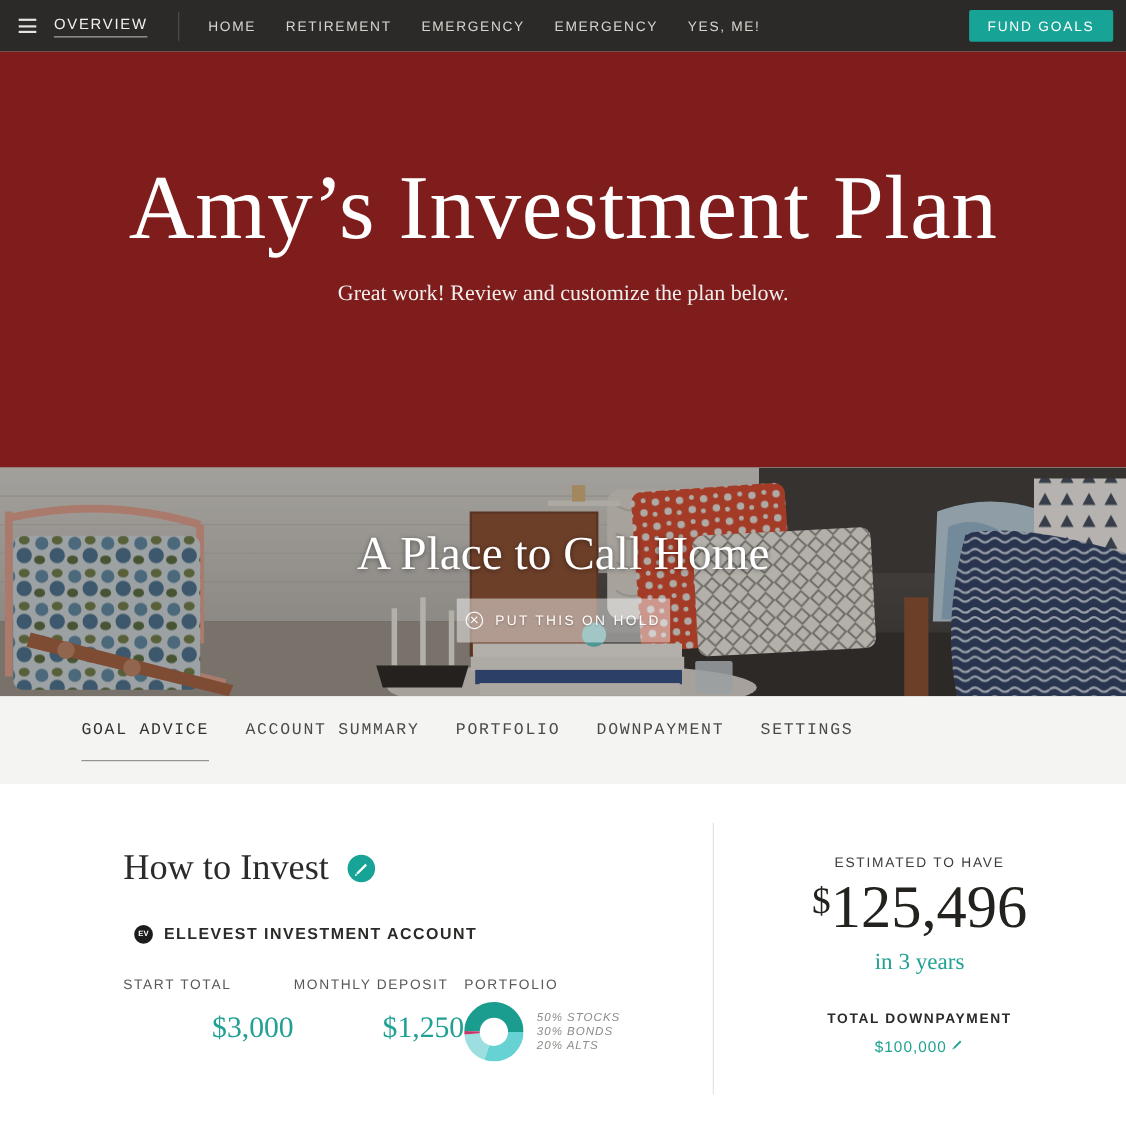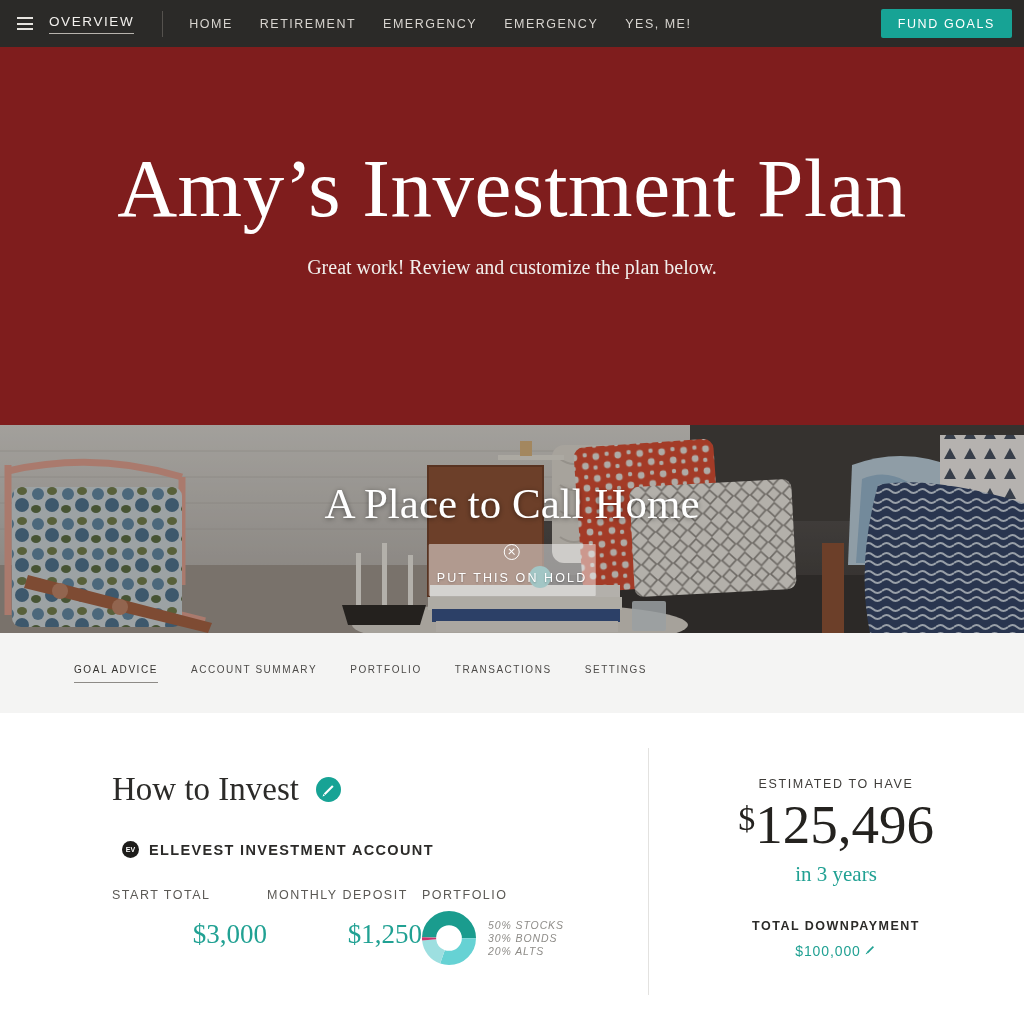--- a/index.html
+++ b/index.html
@@ -121,28 +121,27 @@
     font-size: 43px;
     color: #ffffff;
     font-weight: 400;
     text-shadow: 0 1px 5px rgba(0,0,0,0.45);
     white-space: nowrap;
   }
   .hold-btn {
     position: absolute;
     top: 119px; left: 50%;
     transform: translateX(-50%);
-    height: 52px;
+    height: 40px;
     padding: 0 8px;
     background: rgba(245,245,245,0.50);
     border: none;
     display: flex; align-items: center; gap: 11px;
     cursor: pointer;
     border-radius: 1px;
-    flex-direction: column;
   }
   .hold-btn .x-icon {
     width: 16px; height: 16px;
     border: 1.3px solid #ffffff;
     border-radius: 50%;
     position: relative;
     flex: none;
   }
   .hold-btn .x-icon::before,
   .hold-btn .x-icon::after {
@@ -167,27 +166,28 @@
     position: absolute;
     top: 633px; left: 0;
     width: 1024px; height: 80px;
     background: #f4f4f3;
     display: flex;
     align-items: center;
     padding-left: 74px;
     gap: 33px;
   }
   .tab {
-    font-size: 10px;
+    font-size: 15px;
     letter-spacing: 1.55px;
     color: #4d4b49;
-    padding-bottom: 7px;
+    padding-bottom: 19px;
     cursor: pointer;
     white-space: nowrap;
     border-bottom: 1.5px solid transparent;
+    font-family: Liberation Mono, monospace;
   }
   .tab.active { border-bottom-color: #8d8a86; color: #34322f; }
 
   
   .content {
     position: absolute;
     top: 713px; left: 0;
     width: 1024px; height: 316px;
     background: #ffffff;
   }
@@ -475,21 +475,21 @@
   <button class="hold-btn">
     <span class="x-icon"></span>
     <span class="hold-label">PUT THIS ON HOLD</span>
   </button>
 </div>
 
 <div class="tabbar">
   <div class="tab active">GOAL ADVICE</div>
   <div class="tab">ACCOUNT SUMMARY</div>
   <div class="tab">PORTFOLIO</div>
-  <div class="tab">TRANSACTIONS</div>
+  <div class="tab">DOWNPAYMENT</div>
   <div class="tab">SETTINGS</div>
 </div>
 
 <div class="content">
   <div class="divider"></div>
 
   <div class="left-col">
     <div class="howto-row">
       <div class="howto-title">How to Invest</div>
       <div class="edit-circle">

